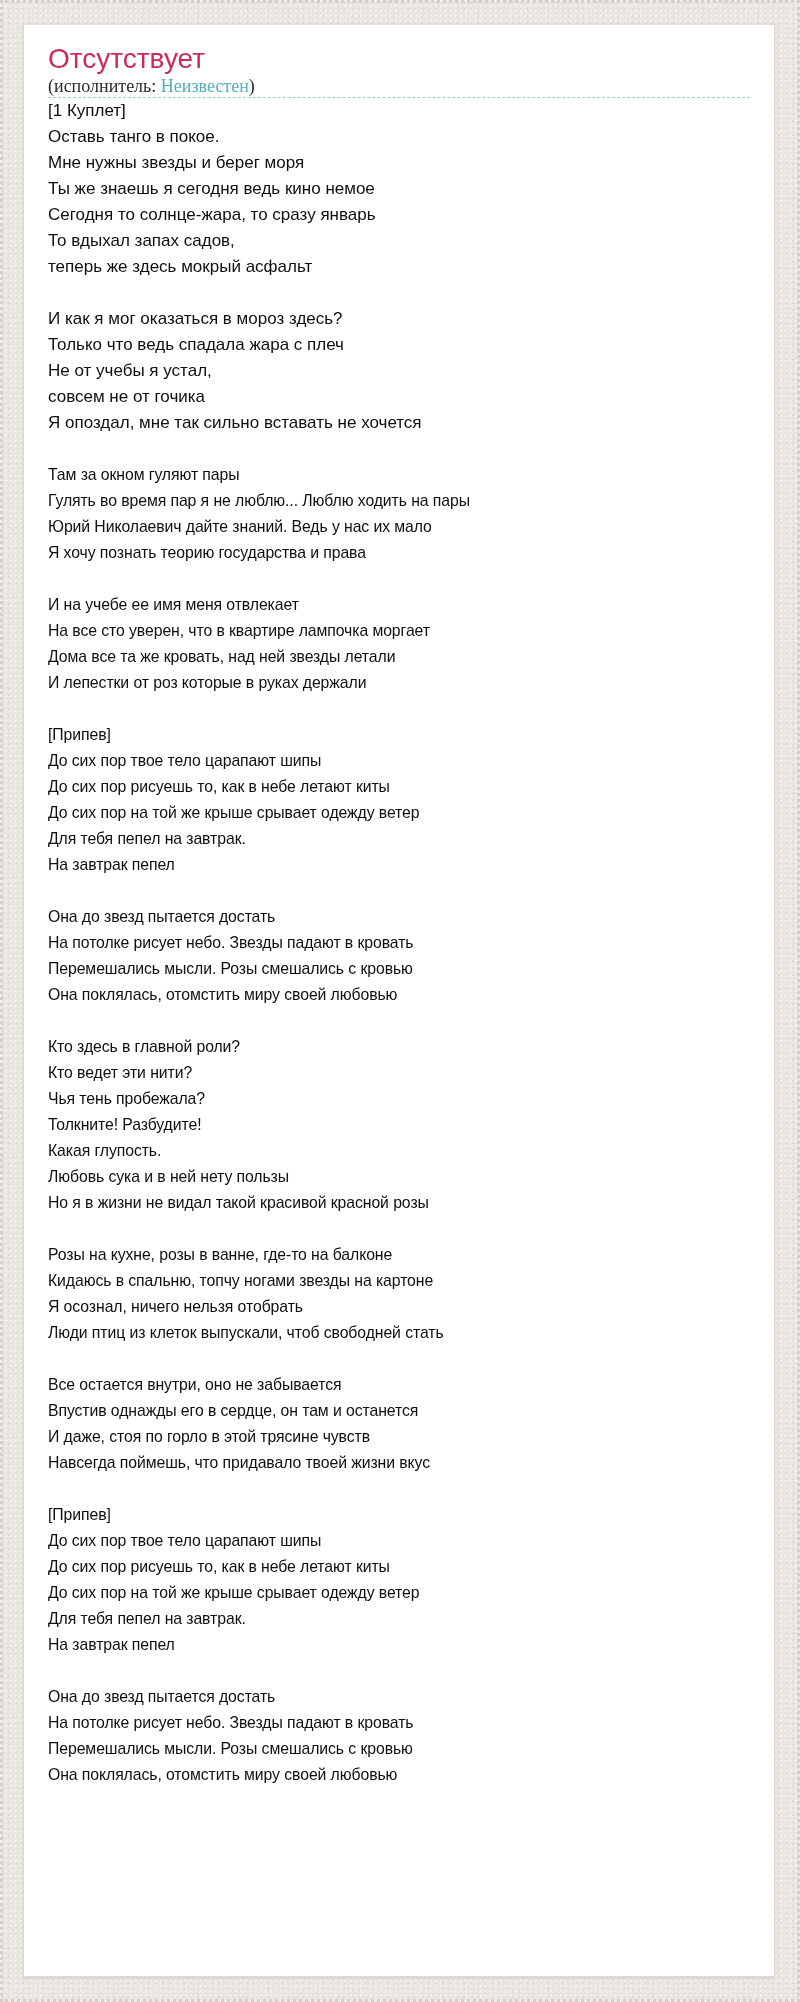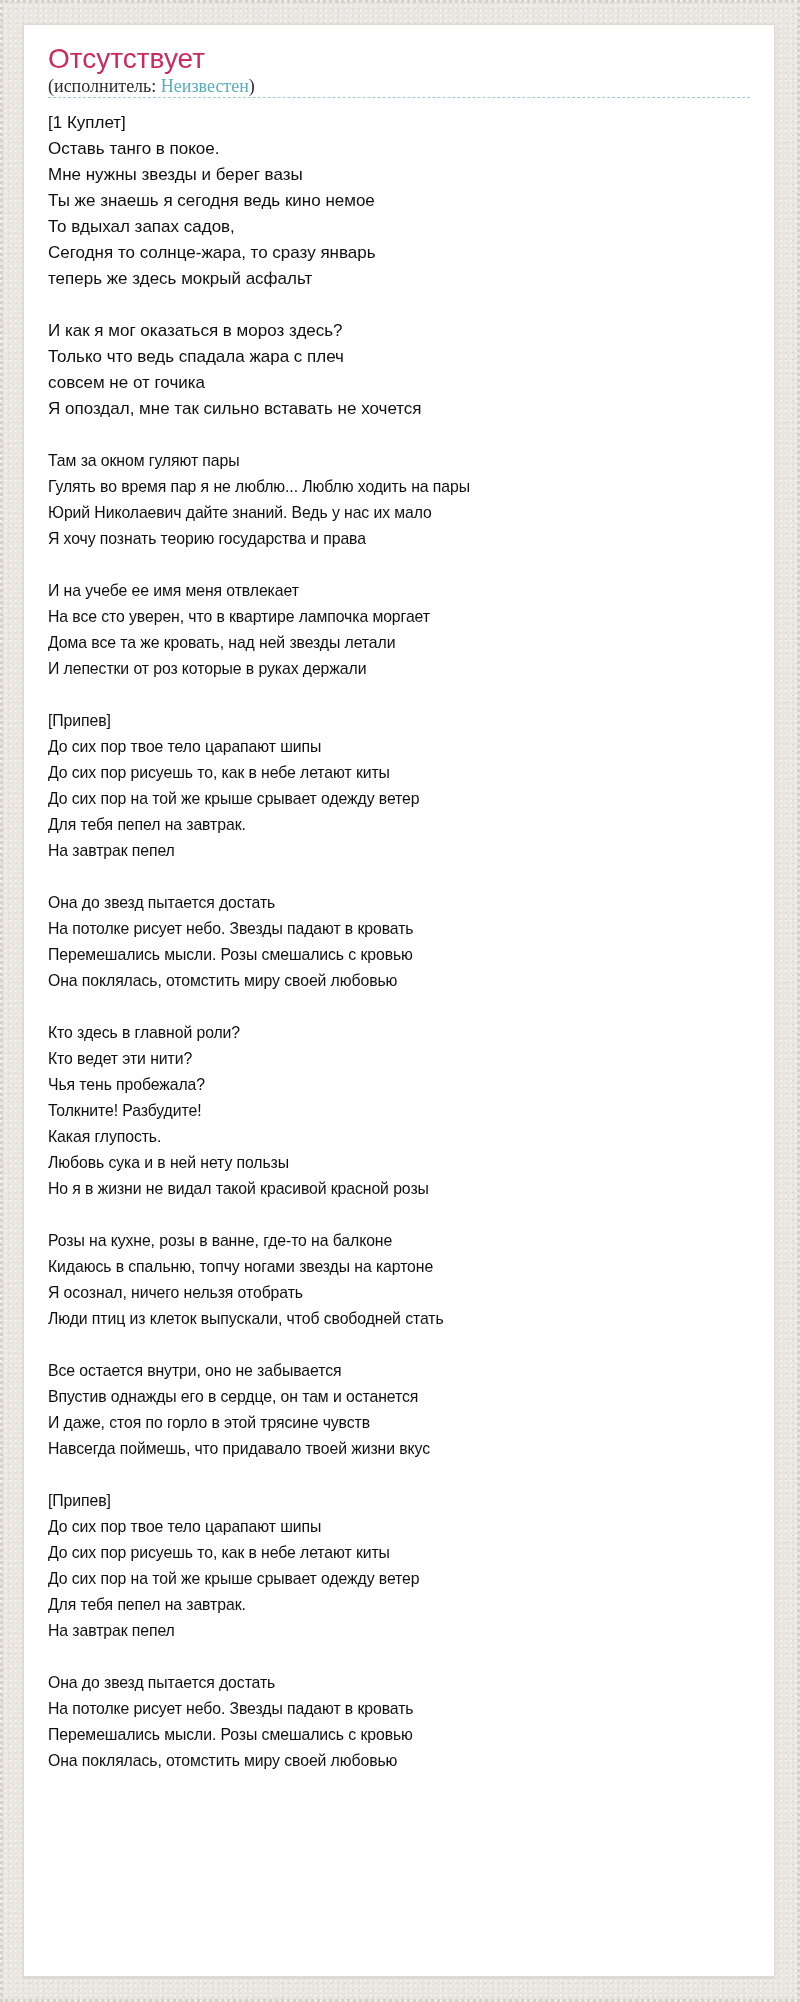--- a/index.html
+++ b/index.html
@@ -32,21 +32,20 @@
     bottom: 22px;
     background: #ffffff;
     border: 1px solid #dedbd6;
     box-shadow: 0 1px 3px rgba(0,0,0,0.10);
     box-sizing: border-box;
     padding: 18px 24px 28px 24px;
     overflow: hidden;
   }
   .song-header {
     border-bottom: 1px dashed var(--divider-color, #a3c7d9);
-    margin-bottom: 12px;
   }
   .song-title {
     margin: 0;
     font-size: 28px;
     line-height: 32px;
     font-weight: normal;
     color: var(--title-color, #cc2a5e);
   }
   .artist-line {
     font-size: 18px;
@@ -85,29 +84,30 @@
 <div class="page">
   <div class="card">
     <div class="song-header">
       <h1 class="song-title">Отсутствует</h1>
       <div class="artist-line"><span>(исполнитель: </span><a class="artist-link" href="#">Неизвестен</a><span>)</span></div>
     </div>
     <div class="lyrics" id="lyrics">
         <div class="stanza">
           <div class="line">[1 Куплет]</div>
           <div class="line">Оставь танго в покое.</div>
-          <div class="line">Мне нужны звезды и берег вазы</div>
+          <div class="line">Мне нужны звезды и берег моря</div>
           <div class="line">Ты же знаешь я сегодня ведь кино немое</div>
+          <div class="line">Сегодня то солнце-жара, то сразу январь</div>
           <div class="line">То вдыхал запах садов,</div>
-          <div class="line">Сегодня то солнце-жара, то сразу январь</div>
           <div class="line">теперь же здесь мокрый асфальт</div>
         </div>
         <div class="stanza">
           <div class="line">И как я мог оказаться в мороз здесь?</div>
           <div class="line">Только что ведь спадала жара с плеч</div>
+          <div class="line">Не от учебы я устал,</div>
           <div class="line">совсем не от гочика</div>
           <div class="line">Я опоздал, мне так сильно вставать не хочется</div>
         </div>
         <div class="stanza condensed">
           <div class="line">Там за окном гуляют пары</div>
           <div class="line">Гулять во время пар я не люблю... Люблю ходить на пары</div>
           <div class="line">Юрий Николаевич дайте знаний. Ведь у нас их мало</div>
           <div class="line">Я хочу познать теорию государства и права</div>
         </div>
         <div class="stanza condensed">

